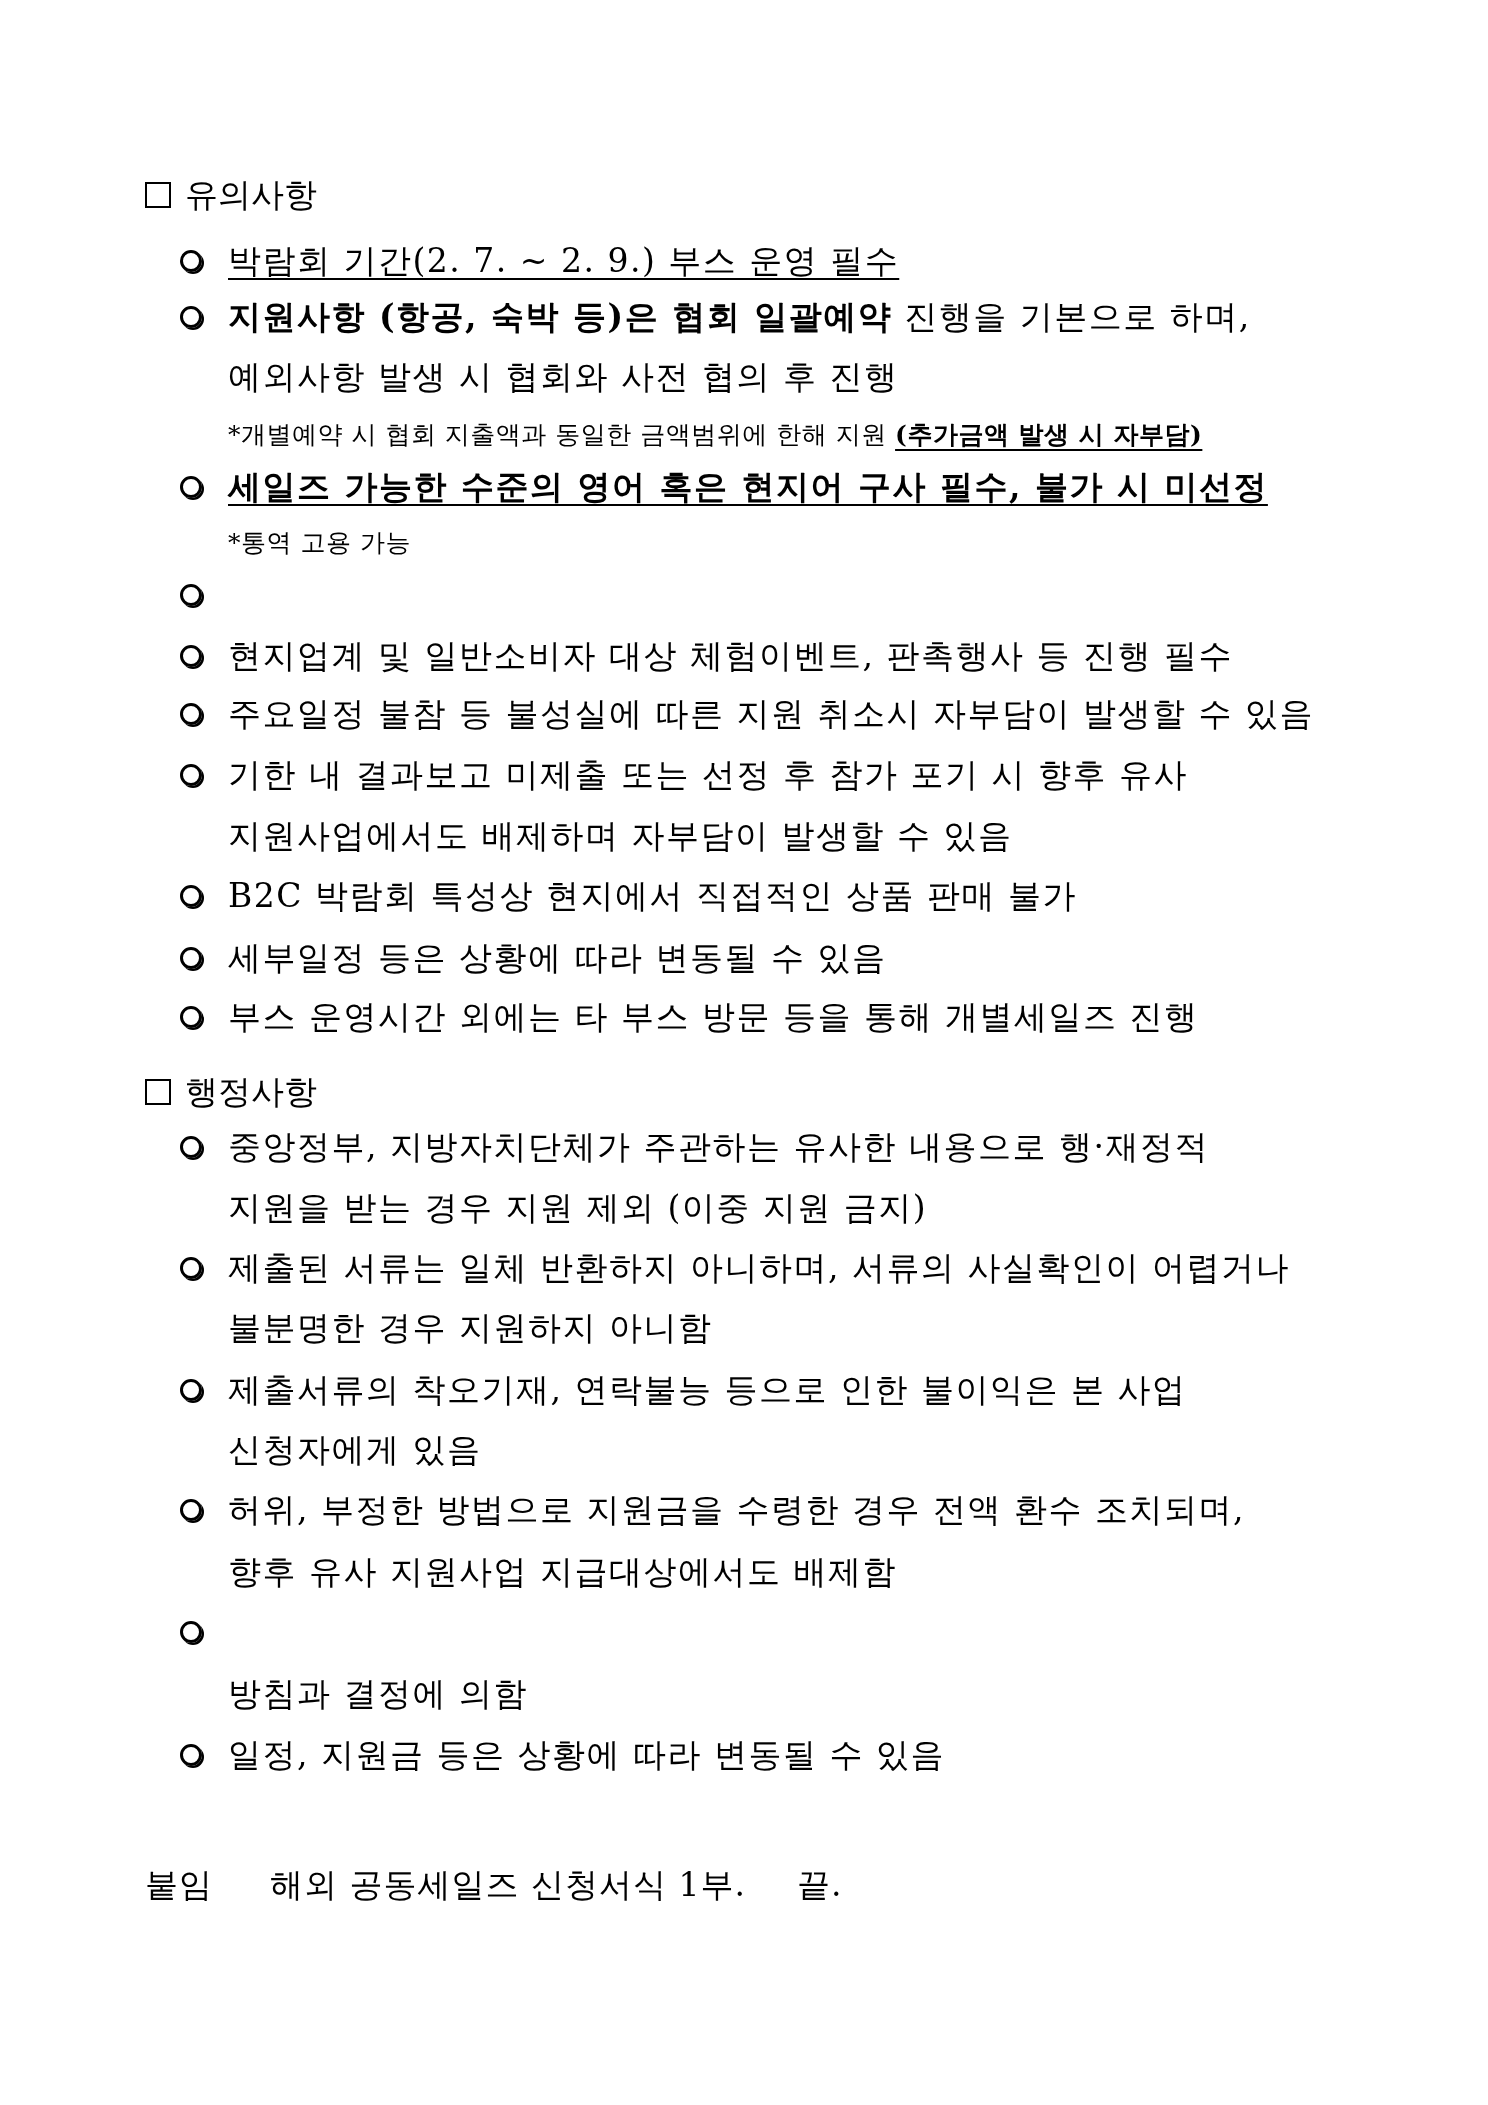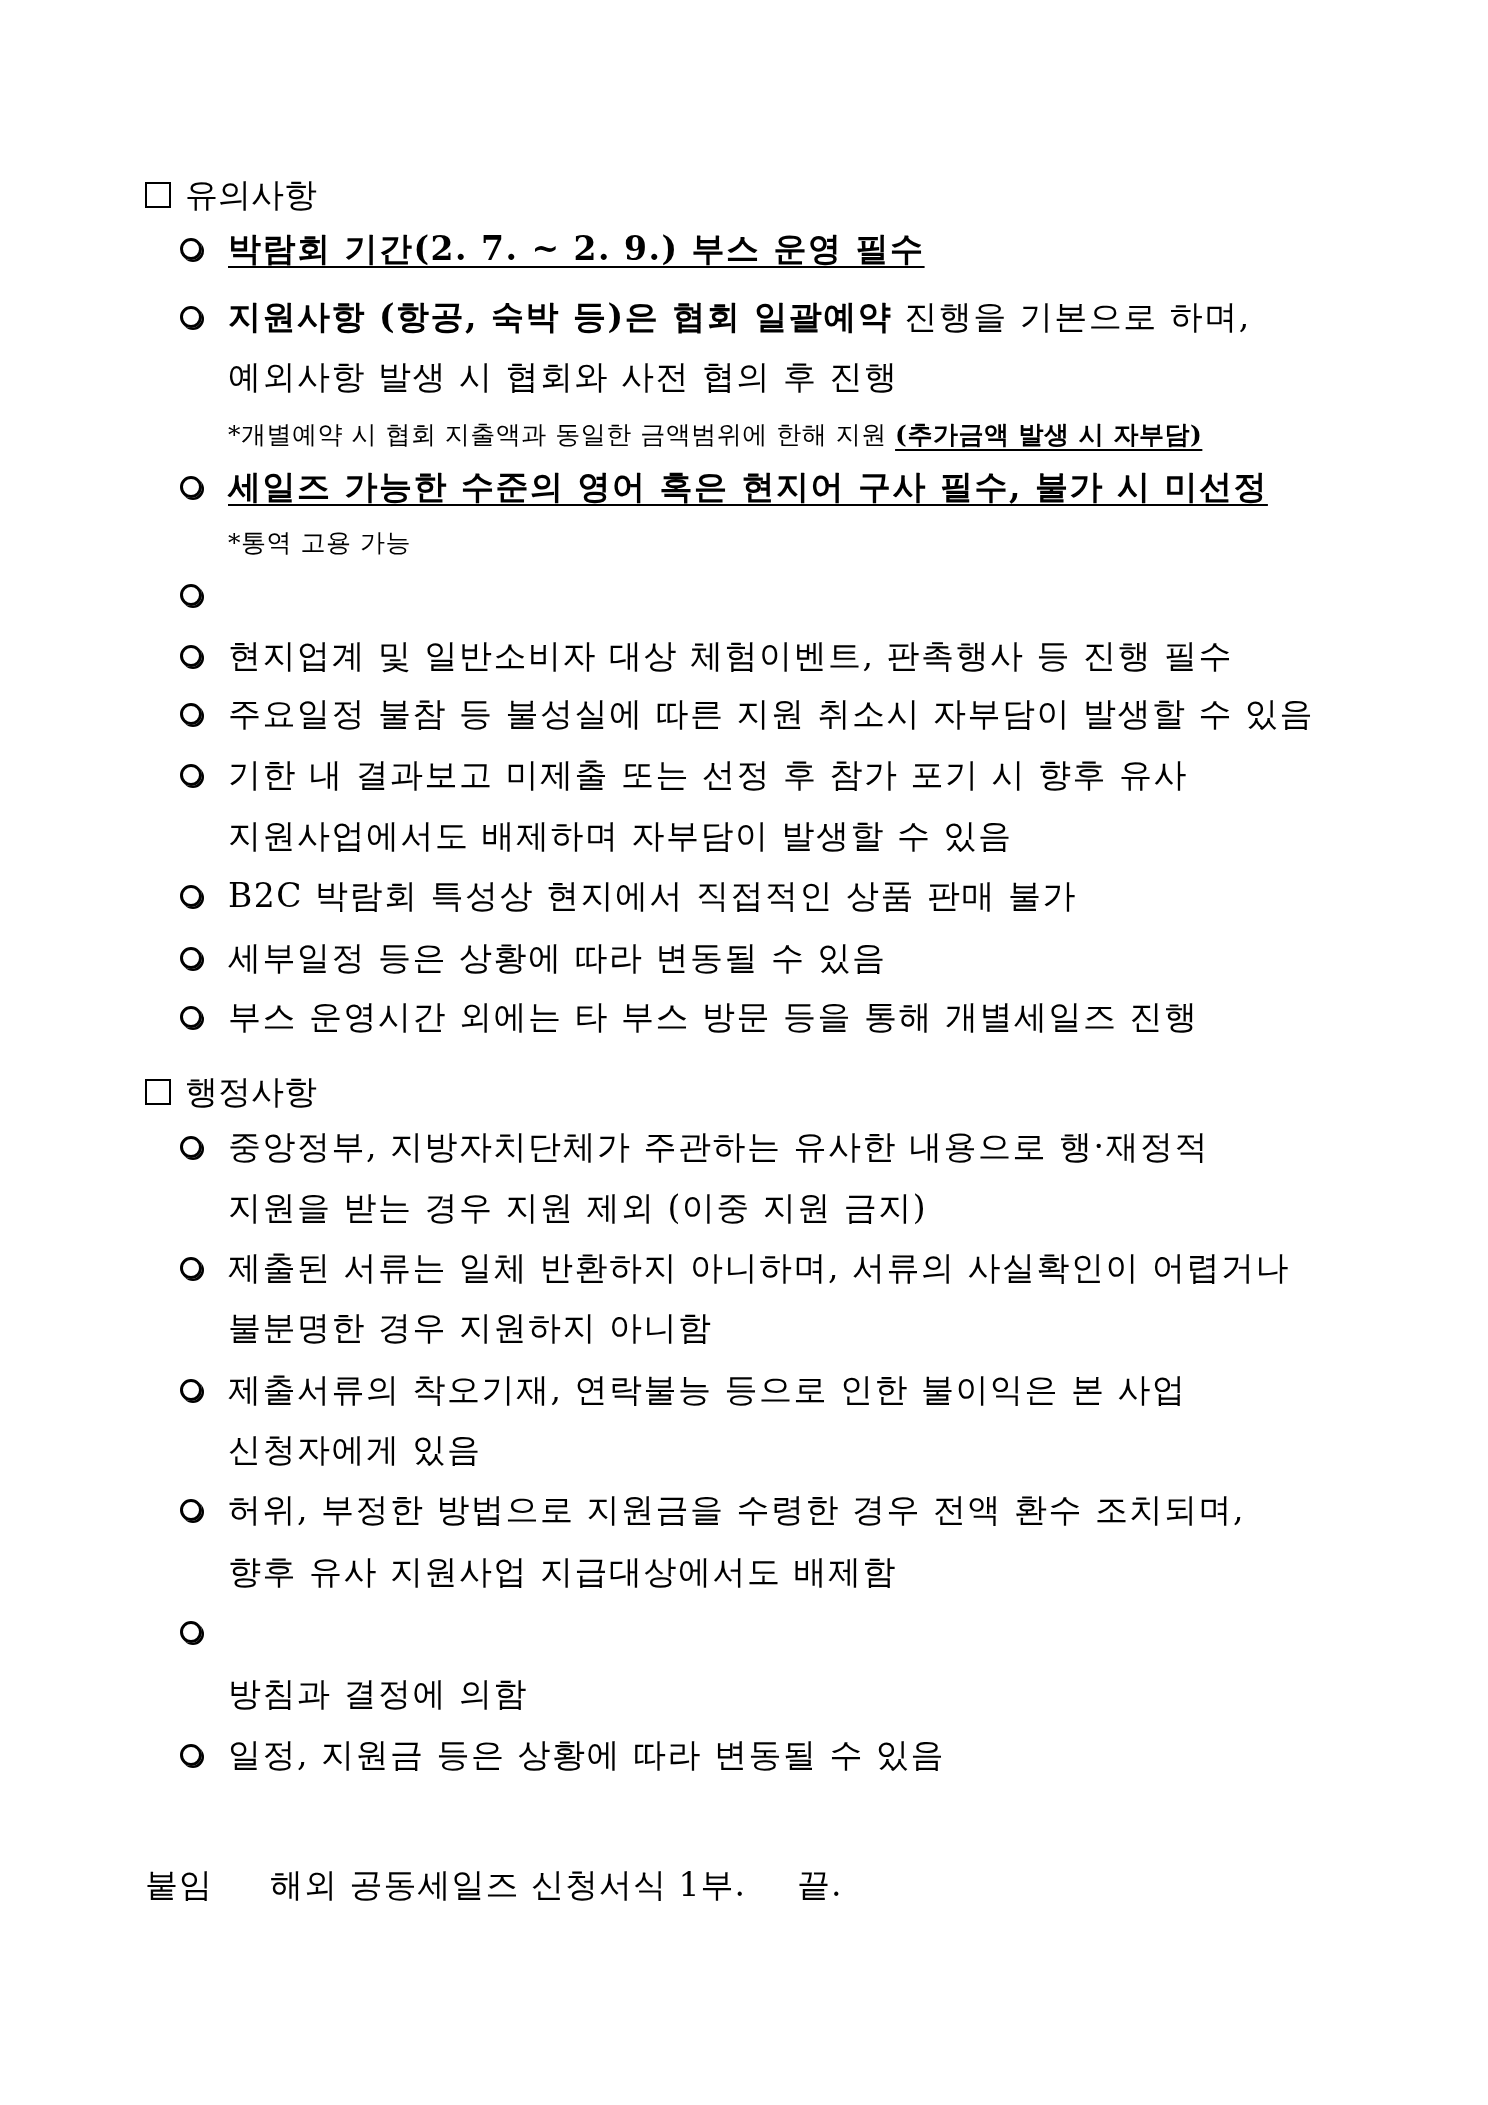--- a/index.html
+++ b/index.html
@@ -19,21 +19,21 @@
   .attach { left:145px; font-size:33px; letter-spacing:1px; }
 </style>
 </head>
 <body>
 
 <div class="line heading" style="top:178px;">
   <span class="box"></span>
   <span>유의사항</span>
 </div>
 
-<div class="line b" style="top:232px; left:0; width:1488px; height:36px;font-weight:bold;">
+<div class="line b" style="top:244px; left:0; width:1488px; height:36px;">
   <span class="bullet" style="top:6px;"></span>
   <span class="txt u" style="left:228px;">박람회 기간(2. 7. ~ 2. 9.) 부스 운영 필수</span>
 </div>
 
 <div class="line b" style="top:300px; left:0; width:1488px; height:36px;">
   <span class="bullet" style="top:6px;"></span>
   <span class="txt" style="left:228px;"><span class="bold">지원사항 (항공, 숙박 등)은 협회 일괄예약</span><span> 진행을 기본으로 하며,</span></span>
 </div>
 <div class="line cont" style="top:360px;">예외사항 발생 시 협회와 사전 협의 후 진행</div>
 <div class="line note" style="top:422px;"><span>*개별예약 시 협회 지출액과 동일한 금액범위에 한해 지원 </span><span class="u bold">(추가금액 발생 시 자부담)</span></div>

